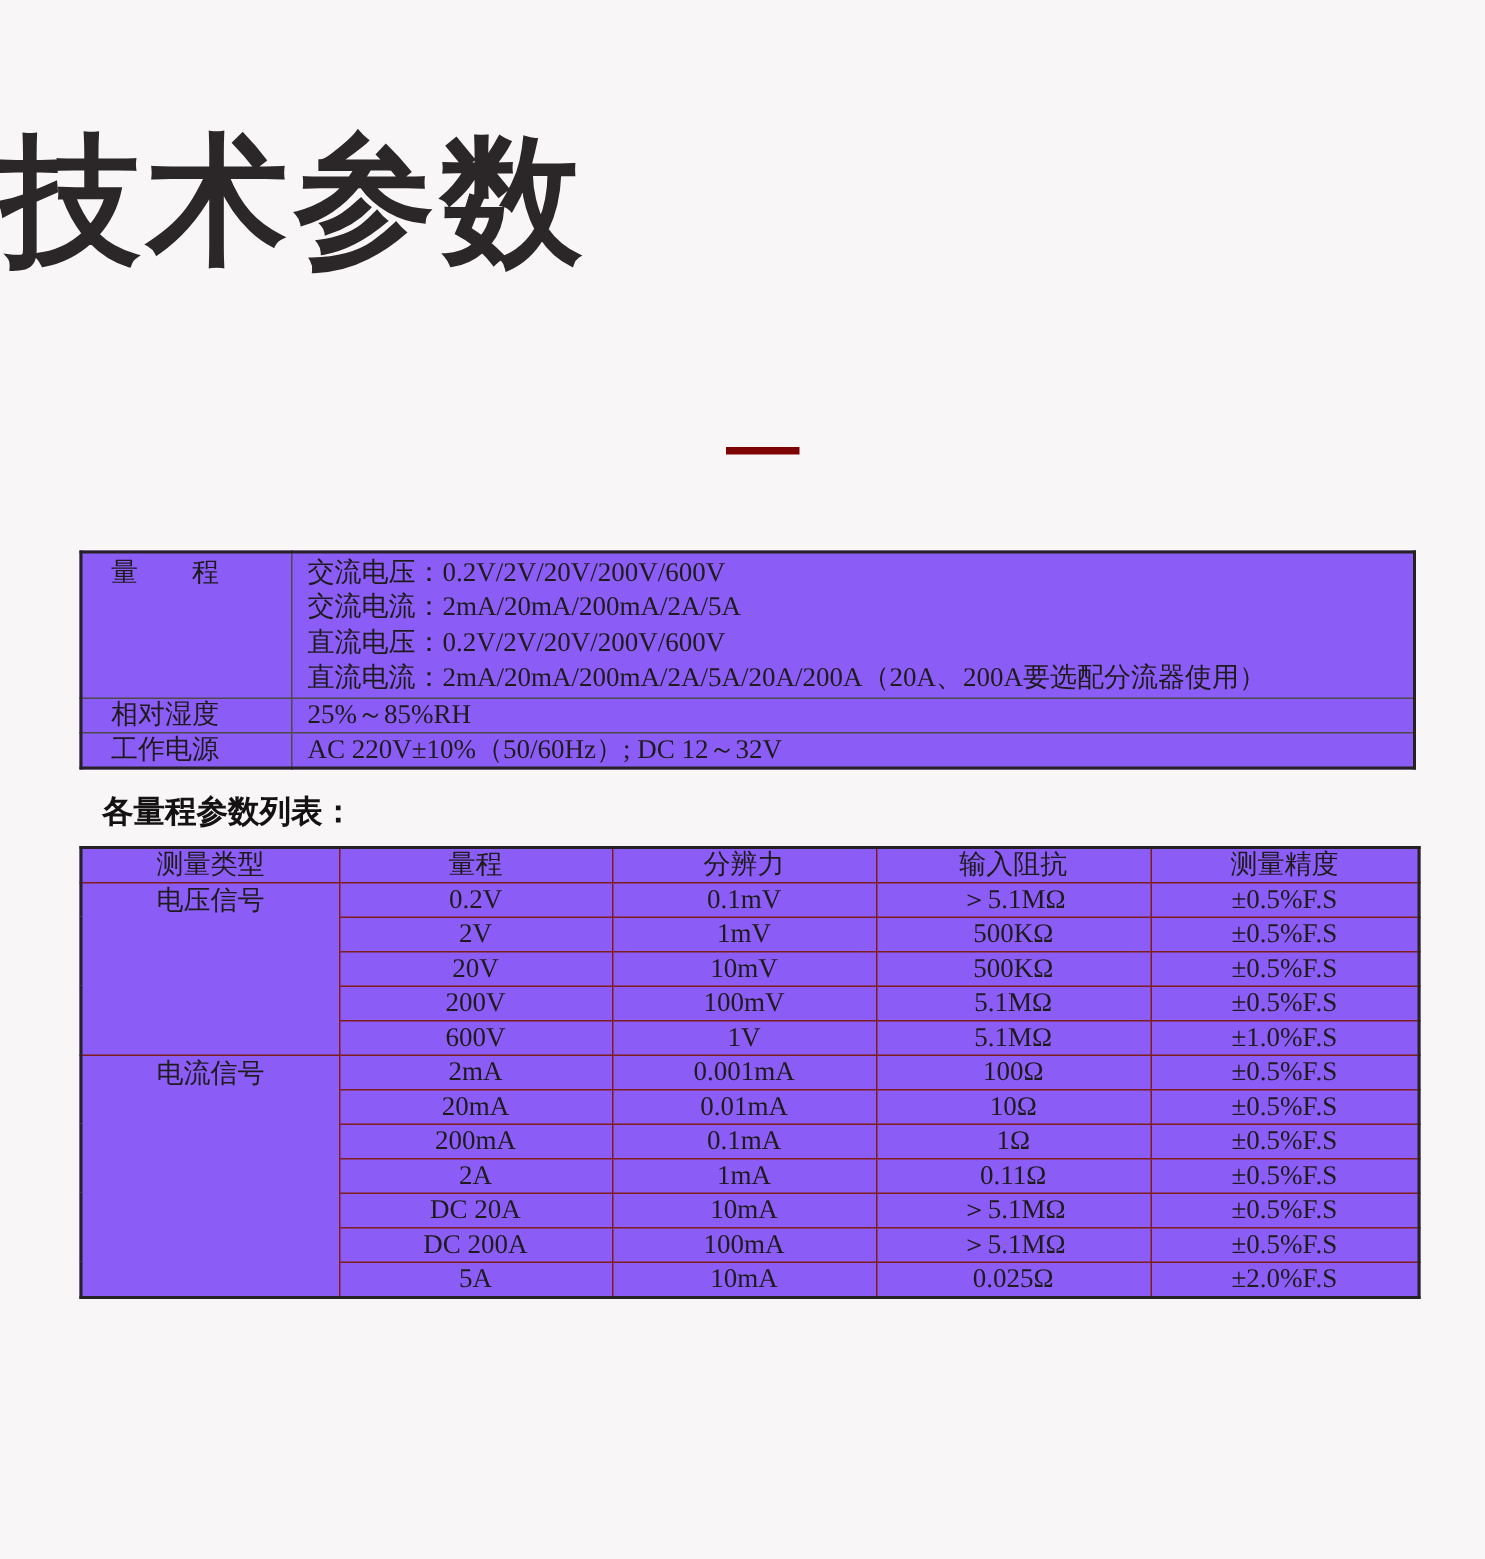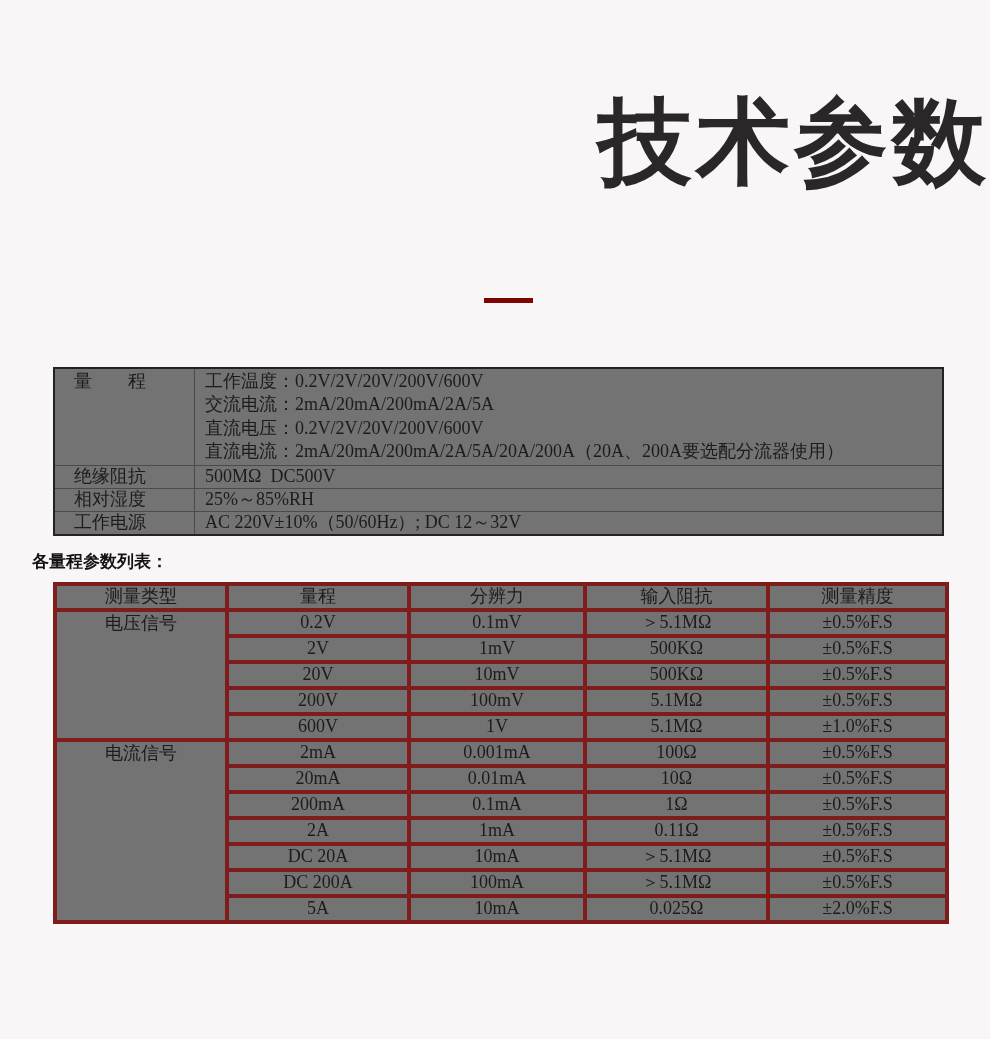--- a/index.html
+++ b/index.html
@@ -9,38 +9,38 @@
   body {
     width: 990px;
     height: 1039px;
     background: #f9f6f7;
     overflow: hidden;
     font-family: "Liberation Serif", "DejaVu Serif", serif;
     color: #1d1b1b;
   }
   .page-title {
     margin: 86px 0 0 0;
-    text-align: right;
-    font-family: Liberation Serif, serif;
+    text-align: left;
+    font-family: Liberation Mono, monospace;
     font-weight: bold;
     font-size: 94px;
     line-height: 112px;
     letter-spacing: 4px;
     color: #2b2728;
   }
   .title-divider {
     width: 49px;
     height: 5px;
     background: #7e0404;
     margin: 100px auto 0 auto;
     transform: translateX(13px);
   }
   table {
     border-collapse: collapse;
-    background: #737373;
+    background: #8b5cf6;
     table-layout: fixed;
   }
   .spec-table {
     margin: 64px 0 0 53px;
     width: 891px;
     border: 2px solid #262122;
     font-size: 18px;
   }
   .spec-table td {
     border: 1px solid #4e4a4b;
@@ -54,34 +54,34 @@
     width: 116px;
     padding-left: 19px;
   }
   .spec-table tr.multirow td {
     vertical-align: top;
     line-height: 23.4px;
     padding-top: 1px;
     padding-bottom: 1px;
   }
   .list-caption {
-    margin: 14px 0 0 32px;
-    font-size: 17px;
+    margin: 14px 0 0 68px;
+    font-size: 21px;
     font-weight: bold;
     color: #141212;
   }
   .range-table {
     margin: 9px 0 0 53px;
     width: 892px;
     border: 2px solid #262122;
     font-size: 18px;
     text-align: center;
   }
   .range-table th, .range-table td {
-    border: 4px solid #7f1d1d;
+    border: 1px solid #7f1d1d;
     height: 22px;
     line-height: 21.5px;
     padding: 0;
     font-weight: normal;
     overflow: hidden;
   }
   .range-table col.c0 { width: 172px; }
   .range-table col.c1 { width: 182px; }
   .range-table col.c2 { width: 176px; }
   .range-table col.c3 { width: 183px; }
@@ -94,28 +94,24 @@
 </head>
 <body>
 
 <h1 class="page-title">技术参数</h1>
 <div class="title-divider"></div>
 
 <table class="spec-table">
   <tbody>
     <tr class="multirow">
       <td class="label">量　　程</td>
-      <td>工作温度：0.2V/2V/20V/200V/600V
+      <td>交流电压：0.2V/2V/20V/200V/600V
 交流电流：2mA/20mA/200mA/2A/5A
 直流电压：0.2V/2V/20V/200V/600V
 直流电流：2mA/20mA/200mA/2A/5A/20A/200A（20A、200A要选配分流器使用）</td>
-    </tr>
-    <tr>
-      <td class="label">绝缘阻抗</td>
-      <td>500MΩ  DC500V</td>
     </tr>
     <tr>
       <td class="label">相对湿度</td>
       <td>25%～85%RH</td>
     </tr>
     <tr>
       <td class="label">工作电源</td>
       <td>AC 220V±10%（50/60Hz）; DC 12～32V</td>
     </tr>
   </tbody>

